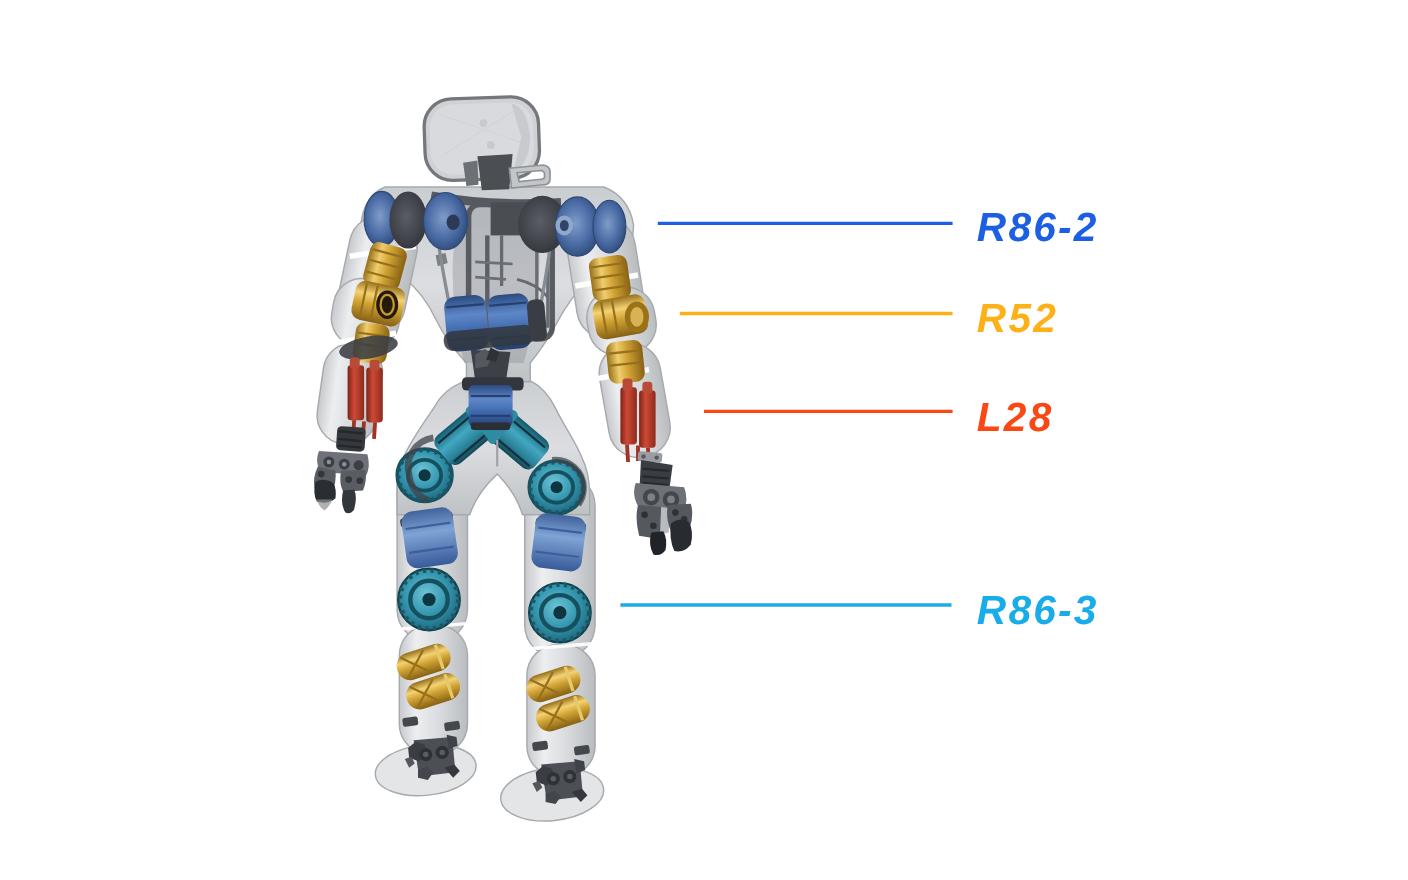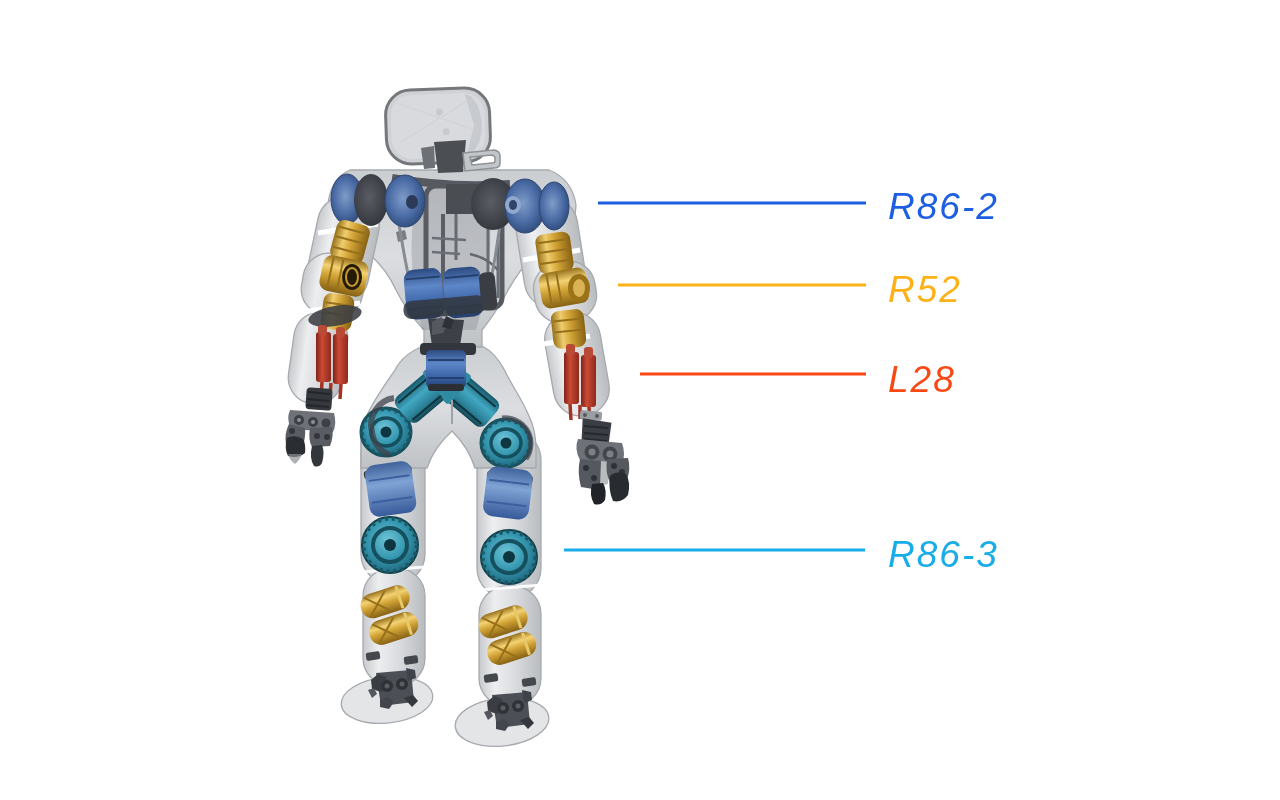--- a/index.html
+++ b/index.html
@@ -1,16 +1,16 @@
 <!DOCTYPE html>
 <html><head>
 <meta charset="utf-8">
 <style>
   html,body{margin:0;padding:0;background:#ffffff;width:1280px;height:800px;overflow:hidden;}
-  .stage{position:relative;width:1280px;height:800px;background:#fff;font-family:"Liberation Sans",sans-serif;}
+  .stage{position:relative;width:1280px;height:800px;background:#fff;font-family:"Liberation Sans",sans-serif;font-weight:bold;}
 </style>
 </head>
 <body>
 <div class="stage">
 <svg width="1280" height="800" viewBox="0 0 1280 800" style="position:absolute;left:0;top:0;">
 <defs>
   <linearGradient id="shellV" x1="0" y1="0" x2="1" y2="0">
     <stop offset="0" stop-color="#c7c9cc"></stop>
           <stop offset="0.25" stop-color="#eceef0"></stop>
     <stop offset="0.6" stop-color="#d8dadd"></stop>

